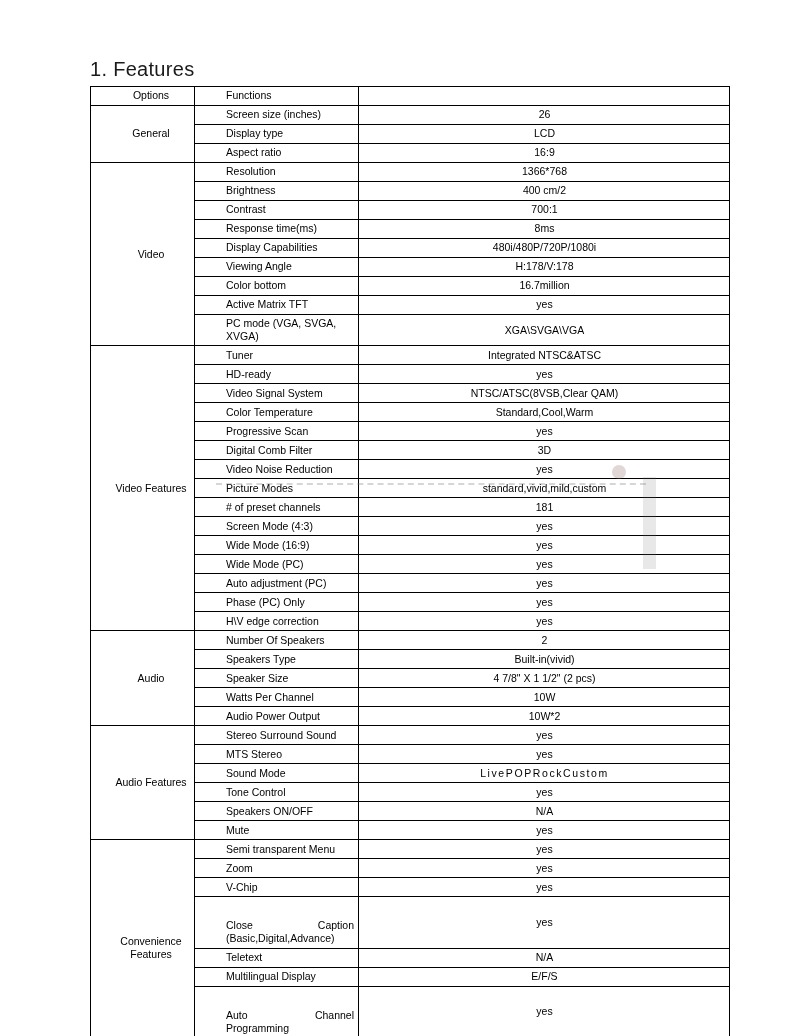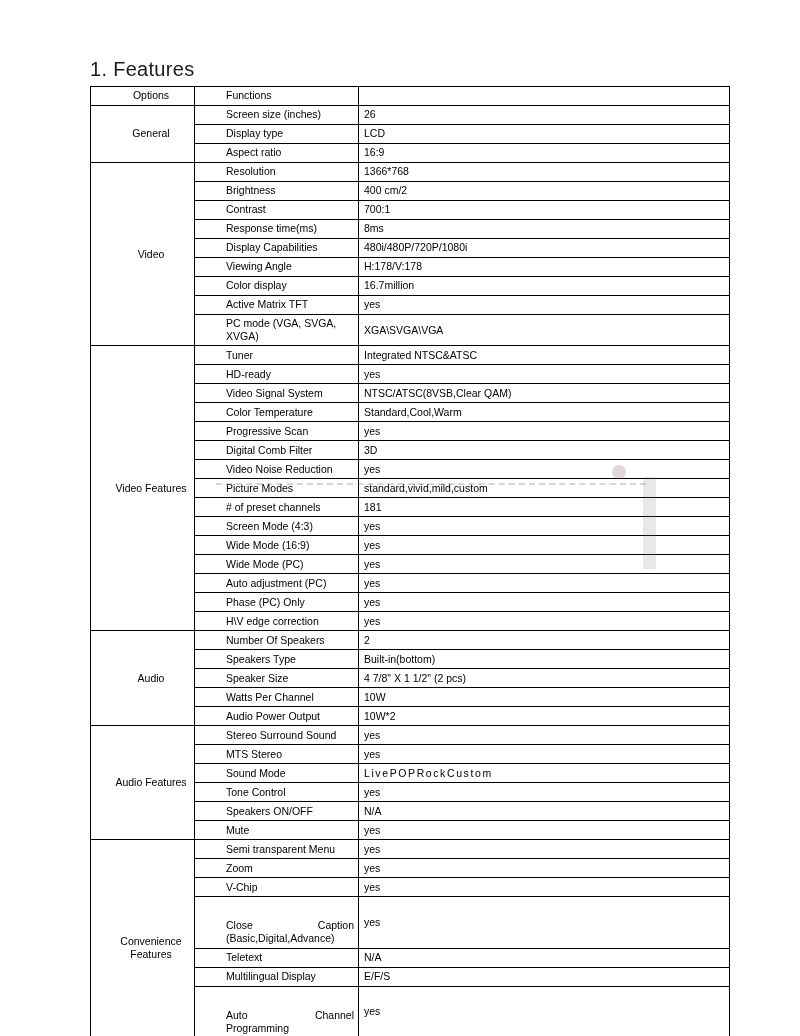--- a/index.html
+++ b/index.html
@@ -55,21 +55,21 @@
   td.opt {
     text-align: center;
     vertical-align: middle;
     padding-left: 21px;
   }
   td.fn {
     text-align: left;
     padding-left: 31px;
   }
   td.val {
-    text-align: left;
+    text-align: center;
   }
   .hdr td {
     text-align: left;
   }
   .hdr td.opt {
     text-align: center;
   }
   .fn-split {
     display: flex;
     justify-content: space-between;
@@ -183,21 +183,21 @@
         </tr>
         <tr>
           <td class="fn">Display Capabilities</td>
           <td class="val">480i/480P/720P/1080i</td>
         </tr>
         <tr>
           <td class="fn">Viewing Angle</td>
           <td class="val">H:178/V:178</td>
         </tr>
         <tr>
-          <td class="fn">Color display</td>
+          <td class="fn">Color bottom</td>
           <td class="val">16.7million</td>
         </tr>
         <tr>
           <td class="fn">Active Matrix TFT</td>
           <td class="val">yes</td>
         </tr>
         <tr>
           <td class="fn fn-two-line">PC mode (VGA, SVGA, XVGA)</td>
           <td class="val" rowspan="1">XGA\SVGA\VGA</td>
         </tr>
@@ -262,21 +262,21 @@
           <td class="fn">H\V edge correction</td>
           <td class="val">yes</td>
         </tr>
         <tr>
           <td class="opt" rowspan="5">Audio</td>
           <td class="fn">Number Of Speakers</td>
           <td class="val">2</td>
         </tr>
         <tr>
           <td class="fn">Speakers Type</td>
-          <td class="val">Built-in(bottom)</td>
+          <td class="val">Built-in(vivid)</td>
         </tr>
         <tr>
           <td class="fn">Speaker Size</td>
           <td class="val">4 7/8" X 1 1/2" (2 pcs)</td>
         </tr>
         <tr>
           <td class="fn">Watts Per Channel</td>
           <td class="val">10W</td>
         </tr>
         <tr>

